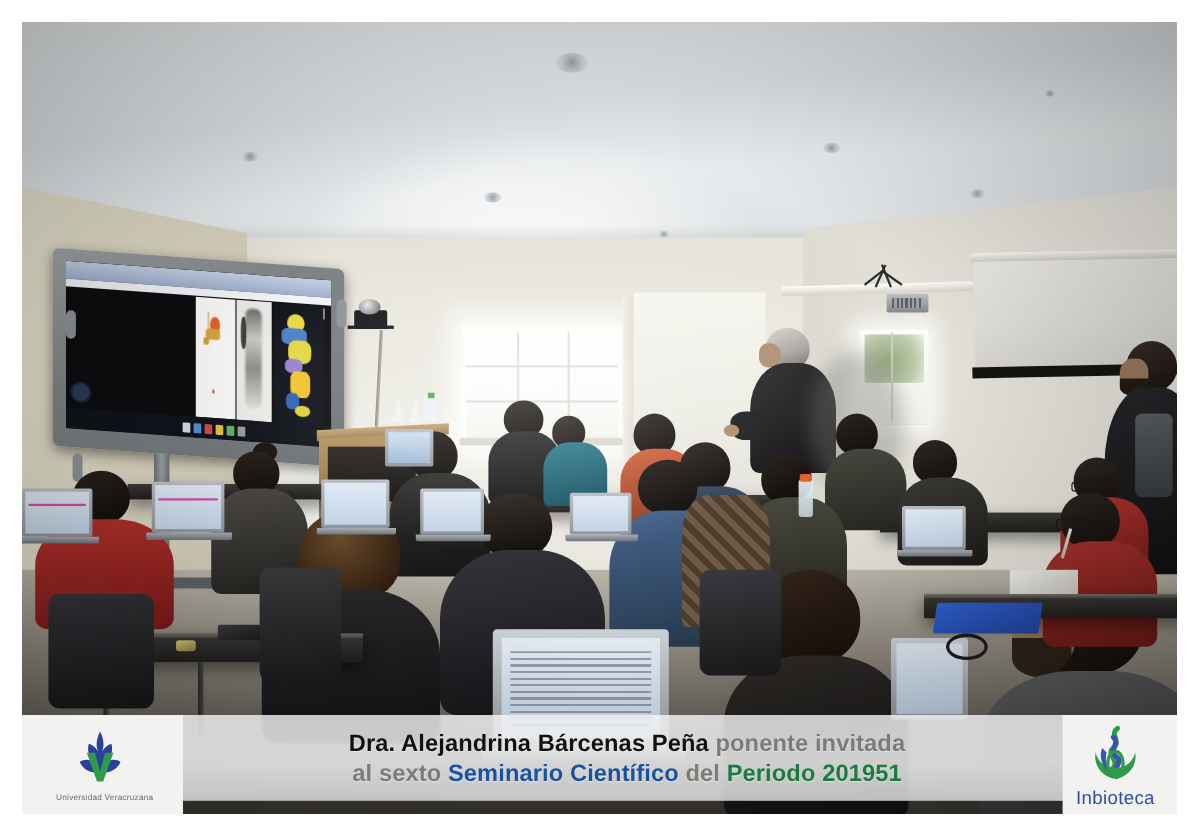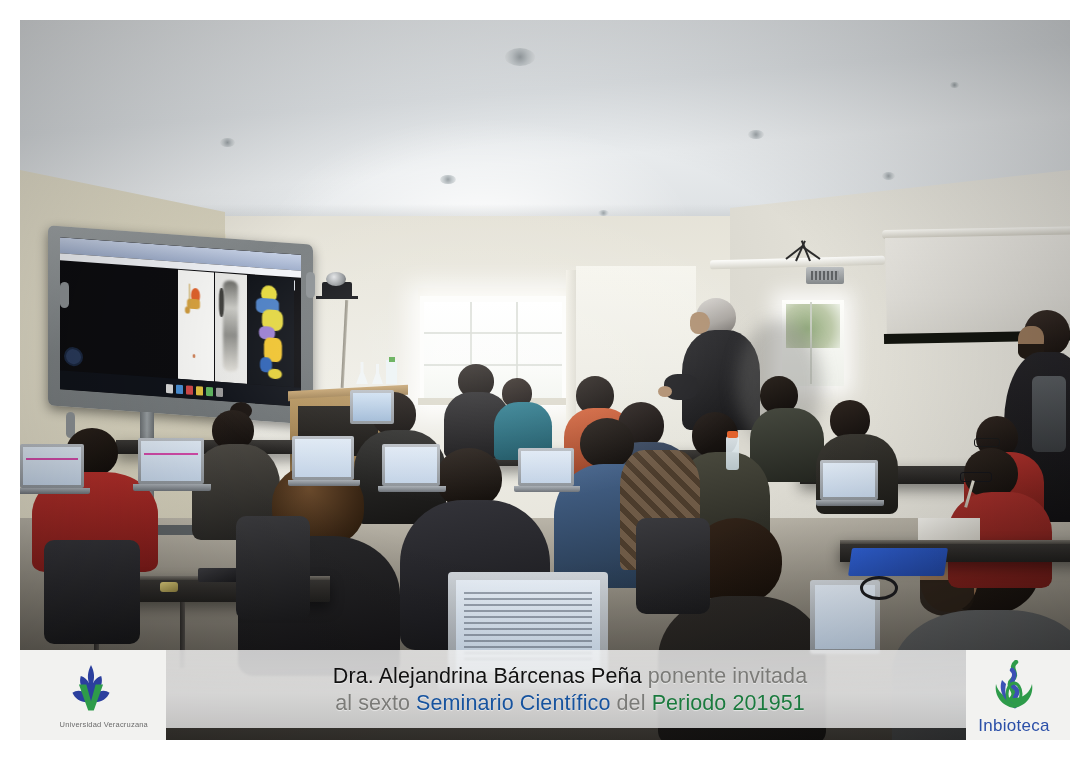--- a/index.html
+++ b/index.html
@@ -140,36 +140,36 @@
      background:linear-gradient(180deg,#b9bec4,#8f959b);}
   .lap-scr{position:absolute;background:linear-gradient(180deg,#dfe9f4,#c3d3e6);}
   .lap-base{position:absolute;background:linear-gradient(180deg,#a8aeb4,#6e7379);border-radius:0 0 2px 2px;}
 
   
   .caption-band{position:absolute;left:0;top:630px;width:100%;height:78px;
      background:linear-gradient(180deg,rgba(246,246,246,.80) 0%,rgba(238,238,238,.86) 55%,rgba(228,228,228,.82) 100%);
      backdrop-filter:blur(1px);}
   .caption-text{position:absolute;left:200px;top:632px;width:700px;height:76px;
      display:flex;flex-direction:column;justify-content:center;align-items:center;gap:2px;}
-  .cap-line{white-space:nowrap;font-weight:normal;letter-spacing:.1px;
+  .cap-line{white-space:nowrap;font-weight:bold;letter-spacing:.1px;
      text-shadow:0 1px 1px rgba(255,255,255,.55);}
   .cap-line.l1{font-size:21.5px;}
   .cap-line.l2{font-size:21.5px;}
   .c-black{color:#111111;}
   .c-gray{color:#7b7b78;}
   .c-blue{color:#17539e;}
   .c-green{color:#1b7a3e;margin-top:26px;}
 
   
   .logo-plate{position:absolute;top:630px;height:95px;background:#f2f2f0;}
   .logo-left{left:0;width:146px;}
   .logo-right{right:0;width:104px;}
 
   .uv-logo{position:absolute;left:36px;top:644px;width:70px;height:52px;}
-  .uv-text{position:absolute;left:16px;top:700px;width:112px;text-align:right;
+  .uv-text{position:absolute;left:31px;top:700px;width:112px;text-align:left;
      font-size:7.5px;color:#6b6b6b;letter-spacing:.2px;}
 
   .ib-logo{position:absolute;right:30px;top:640px;width:52px;height:54px;}
   .ib-text{position:absolute;right:8px;top:696px;width:96px;text-align:center;
      font-size:17px;color:#2b4fa8;letter-spacing:.3px;}
 
   .softdark{position:absolute;border-radius:50%;filter:blur(8px);}
 </style>
 </head>
 <body>

